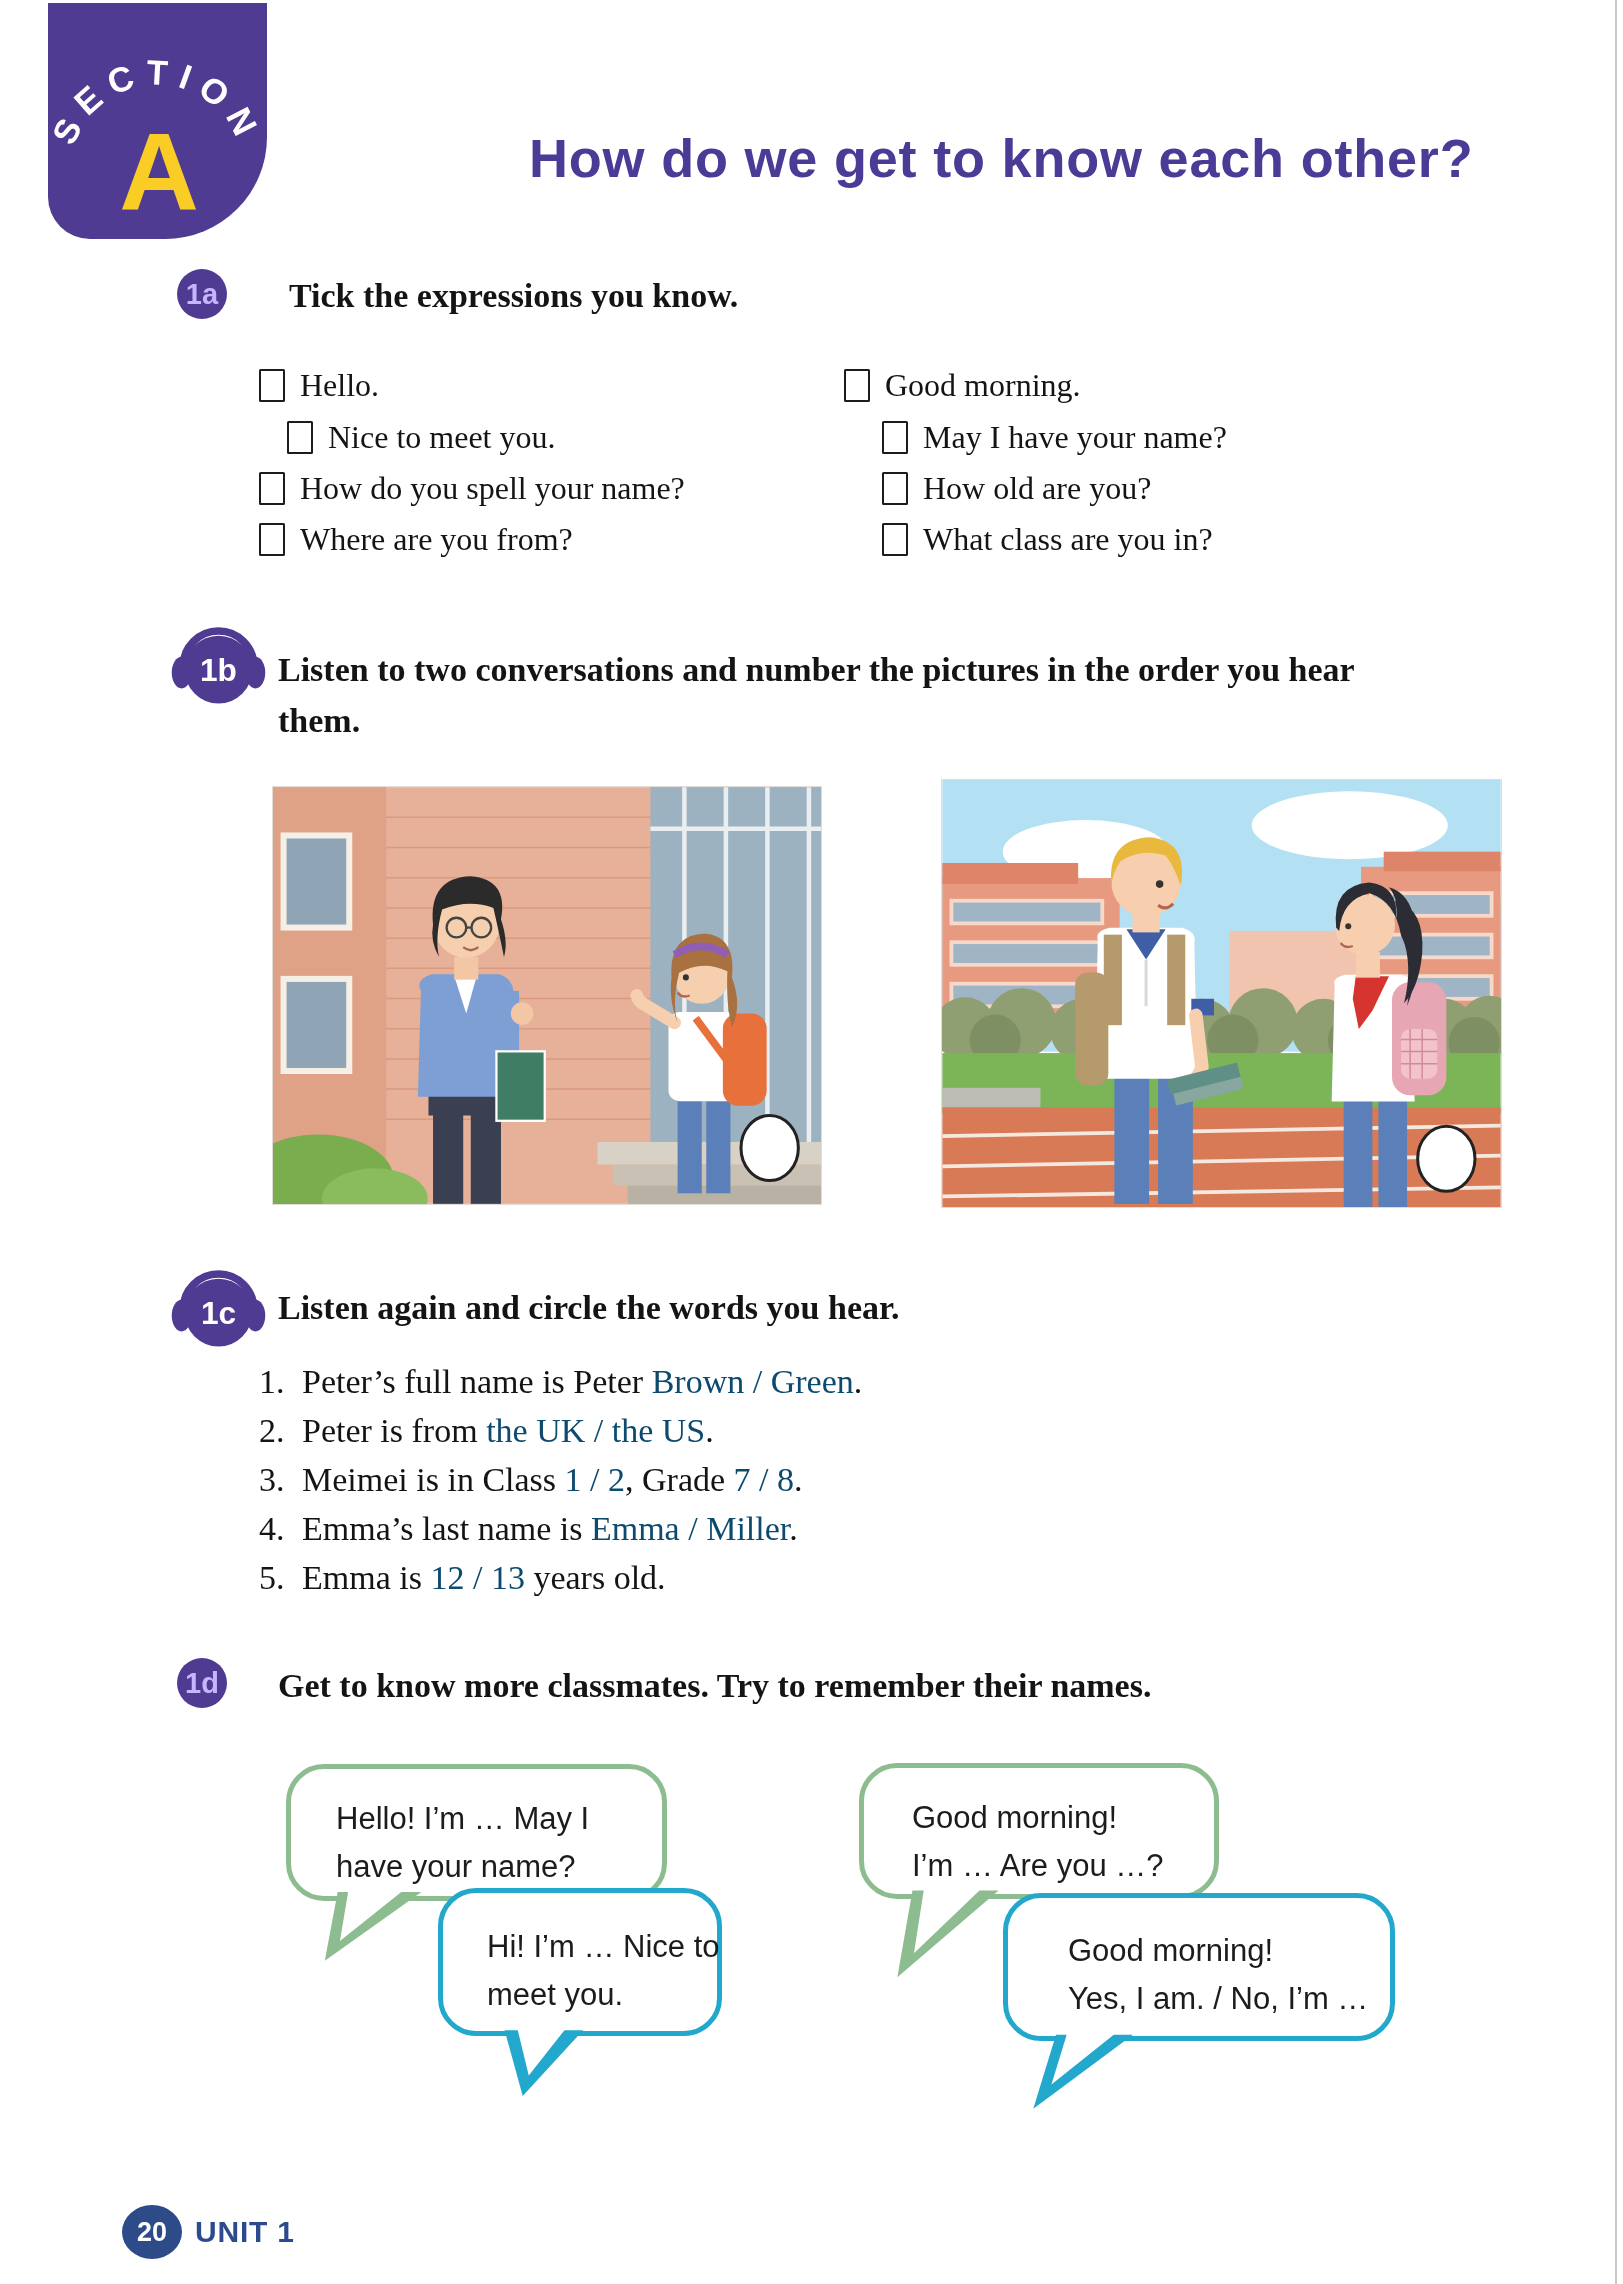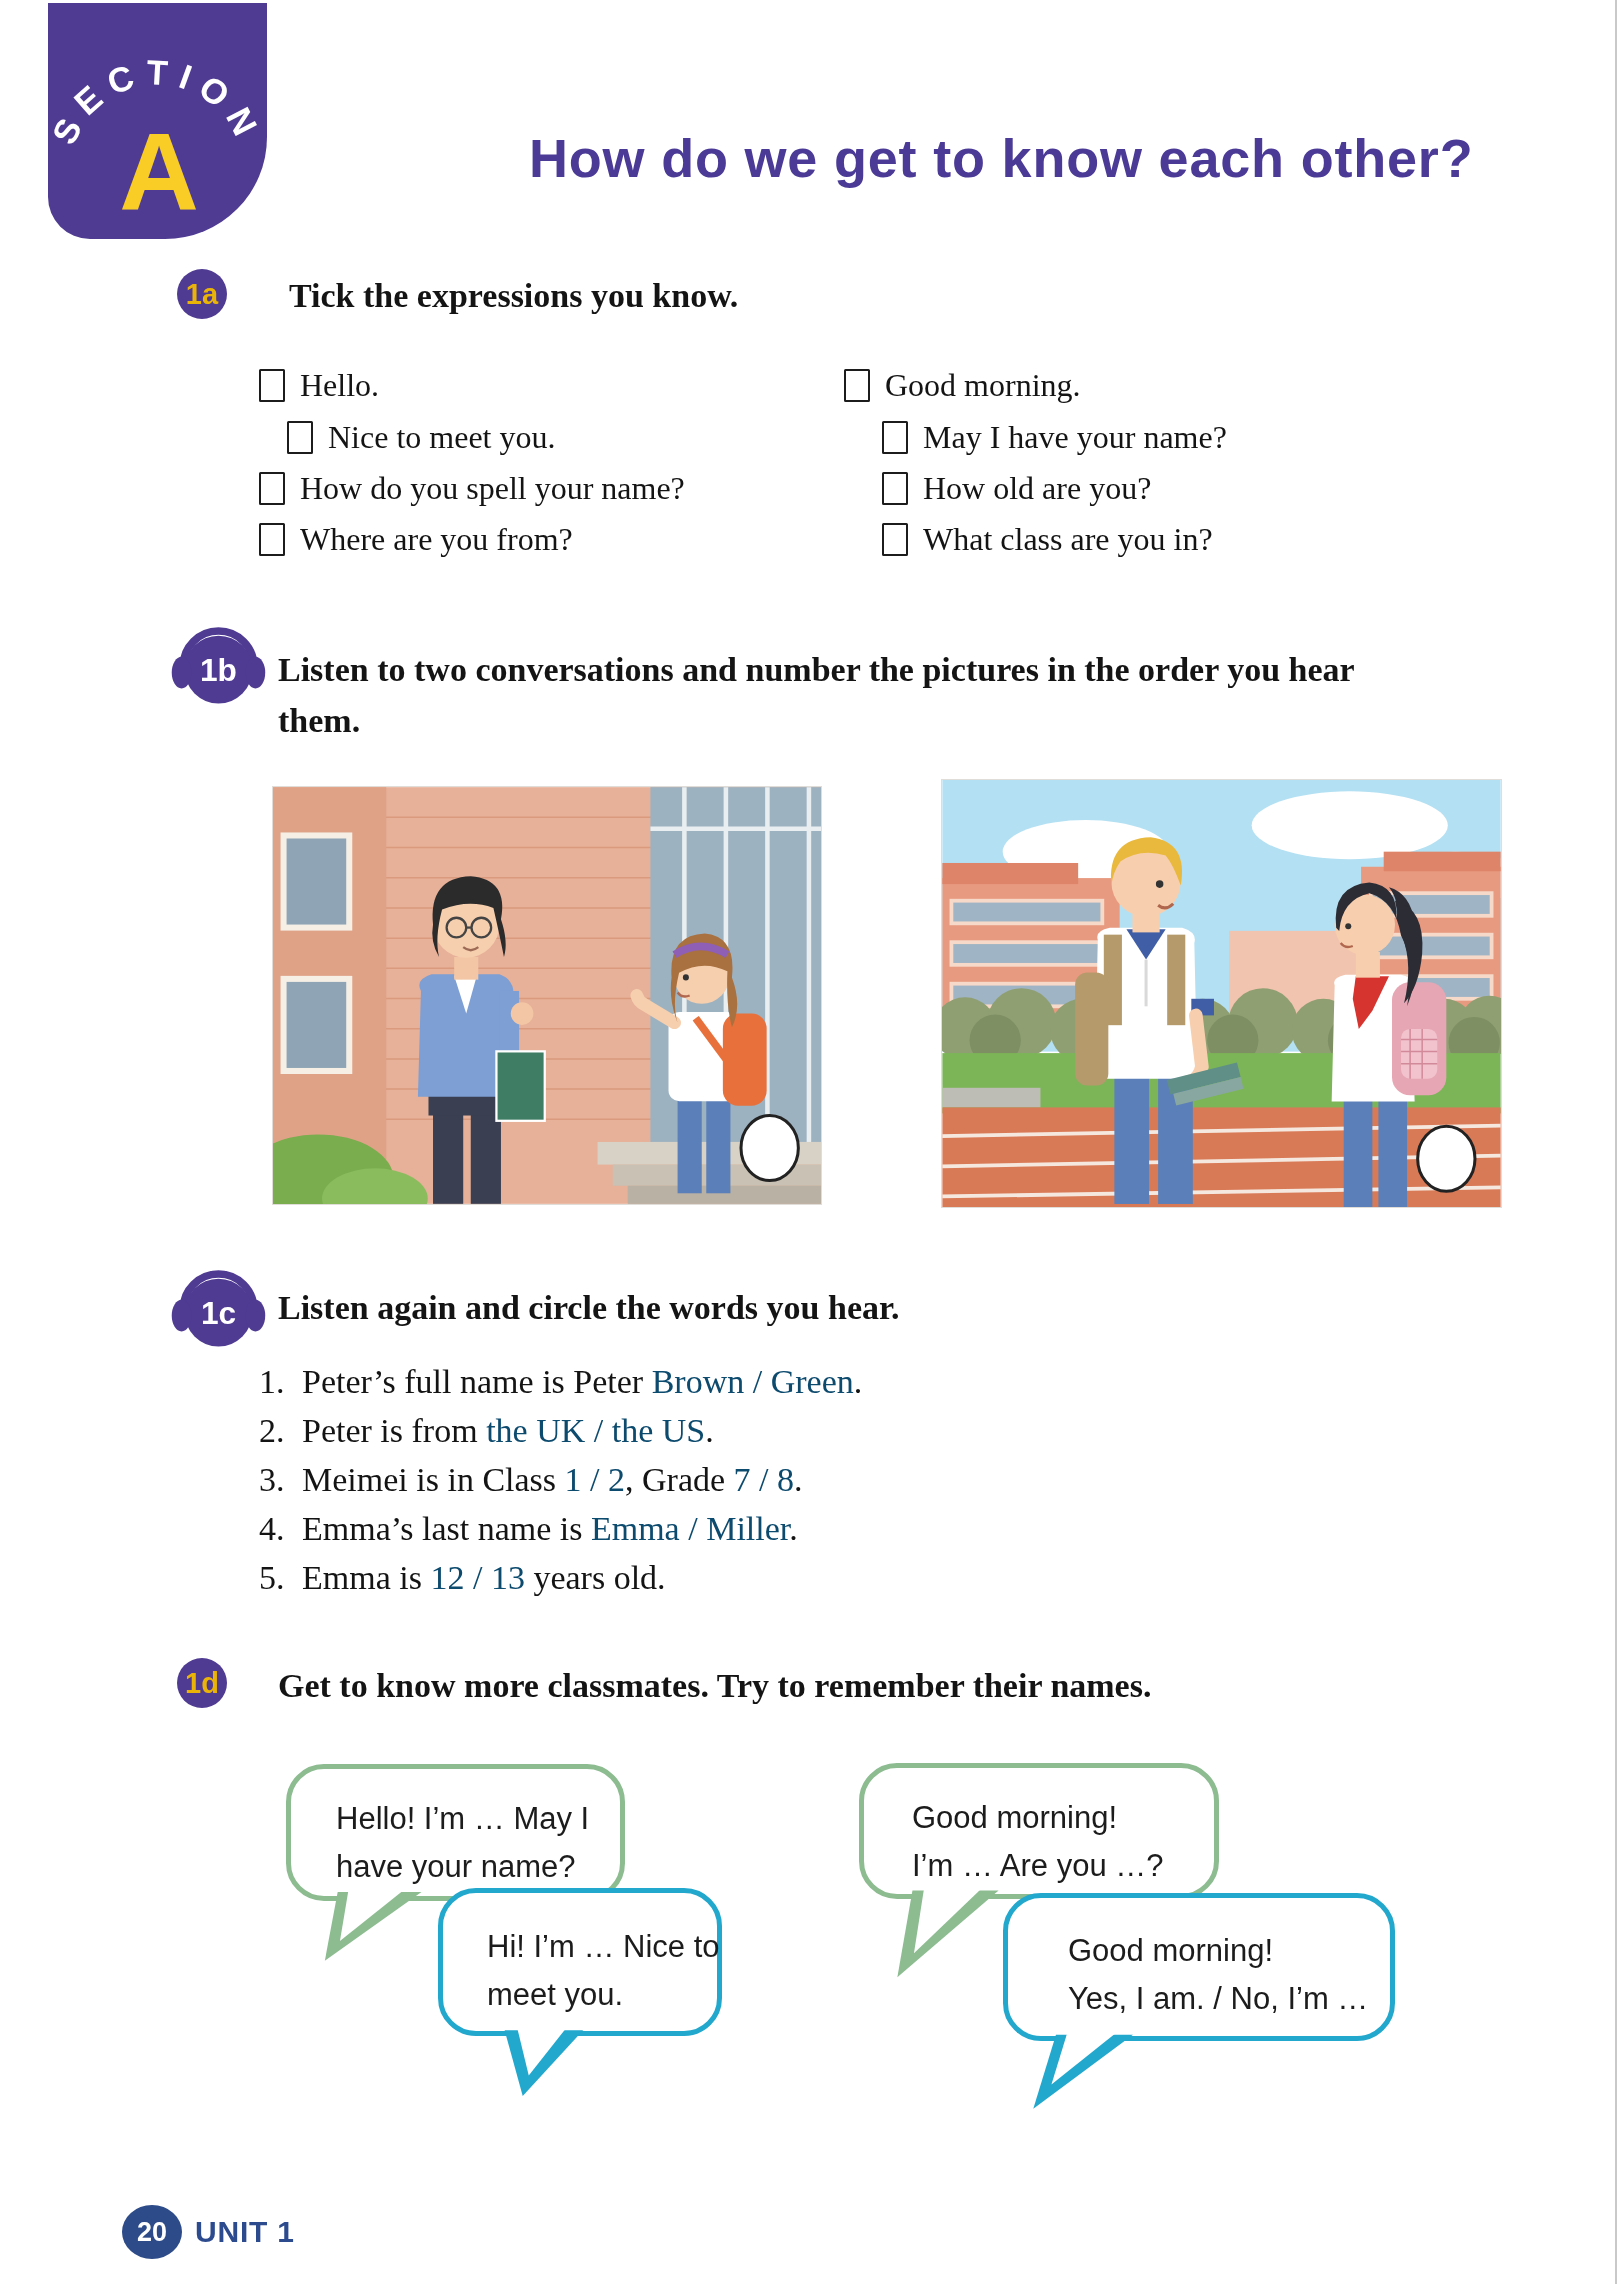--- a/index.html
+++ b/index.html
@@ -2,21 +2,21 @@
 <html style="font-size:12px"><head>
 <meta charset="utf-8">
 <style>
   html,body{margin:0;padding:0;background:#ffffff;}
   body{width:1624px;height:2284px;position:relative;font-family:"Liberation Sans",sans-serif;overflow:hidden;}
   .abs{position:absolute;}
   
   .badge{left:48px;top:3px;width:219px;height:236px;background:#4f3b92;border-radius:0 0 102px 42px;}
   .page-title{left:529px;top:127px;font-size:54px;font-weight:bold;color:#4b3a96;letter-spacing:0.8px;white-space:nowrap;}
   
-  .num-badge{width:50px;height:50px;border-radius:50%;background:#4f3b92;color:#eab308;
+  .num-badge{width:50px;height:50px;border-radius:50%;background:#4f3b92;color:#c4b5fd;
              display:flex;align-items:center;justify-content:center;font-size:29px;font-weight:bold;}
   
   .instr{font-family:"Liberation Serif",serif;font-weight:bold;font-size:34px;color:#141414;line-height:51px;white-space:nowrap;}
   
   .chk-row{display:flex;align-items:center;height:33px;}
   .chk-box{width:22px;height:29px;border:2.3px solid #1c1c1c;border-radius:1.5px;background:#fff;flex:0 0 auto;}
   .chk-label{margin-left:15px;font-family:"Liberation Serif",serif;font-size:32px;color:#141414;white-space:nowrap;}
   
   .c-item{font-family:"Liberation Serif",serif;font-size:34px;color:#141414;white-space:nowrap;}
   .it-num{display:inline-block;width:43px;}
@@ -277,21 +277,21 @@
 <div class="abs c-item" style="left:259px;top:1510px;">
   <span class="it-num">4.</span><span>Emma’s last name is </span><span class="choice">Emma / Miller</span><span>.</span>
 </div>
 <div class="abs c-item" style="left:259px;top:1559px;">
   <span class="it-num">5.</span><span>Emma is </span><span class="choice">12 / 13</span><span> years old</span><span>.</span>
 </div>
 
 <div class="abs num-badge" style="left:177px;top:1658px;">1d</div>
 <div class="abs instr" style="left:278px;top:1660px;">Get to know more classmates. Try to remember their names.</div>
 
-<div class="bubble" style="left:286px;top:1764px;width:339px;height:137px;padding:26px 0 0 45px;">
+<div class="bubble" style="left:286px;top:1764px;width:381px;height:137px;padding:26px 0 0 45px;">
   <div class="bt">Hello! I’m … May I</div>
   <div class="bt">have your name?</div>
 </div>
 <div class="bubble teal" style="left:438px;top:1888px;width:284px;height:148px;padding:30px 0 0 44px;">
   <div class="bt">Hi! I’m … Nice to</div>
   <div class="bt">meet you.</div>
 </div>
 <div class="bubble" style="left:859px;top:1763px;width:360px;height:136px;padding:26px 0 0 48px;">
   <div class="bt">Good morning!</div>
   <div class="bt">I’m … Are you …?</div>

